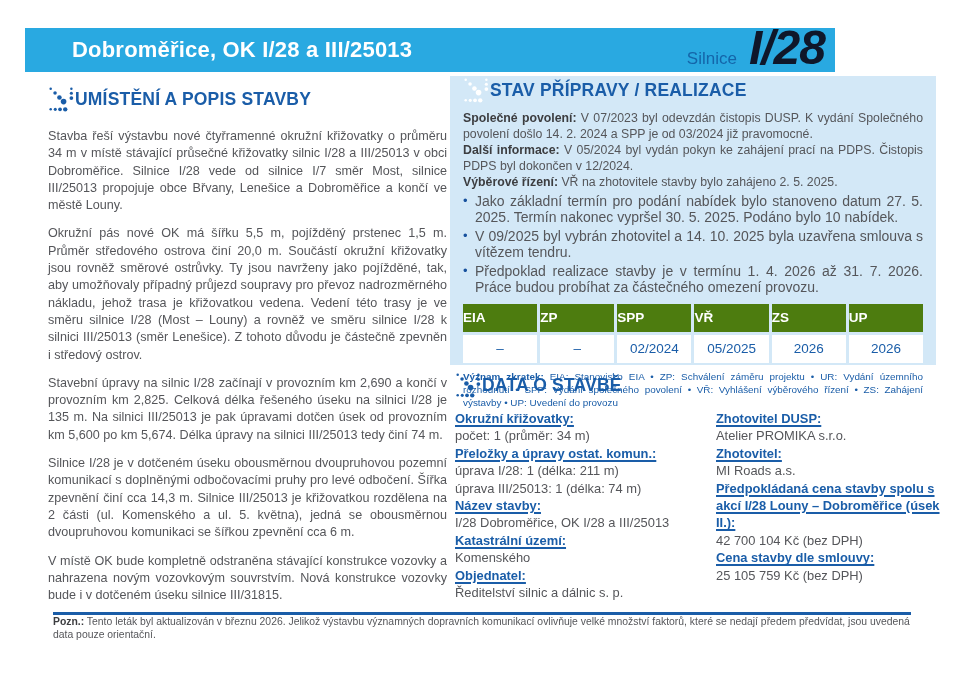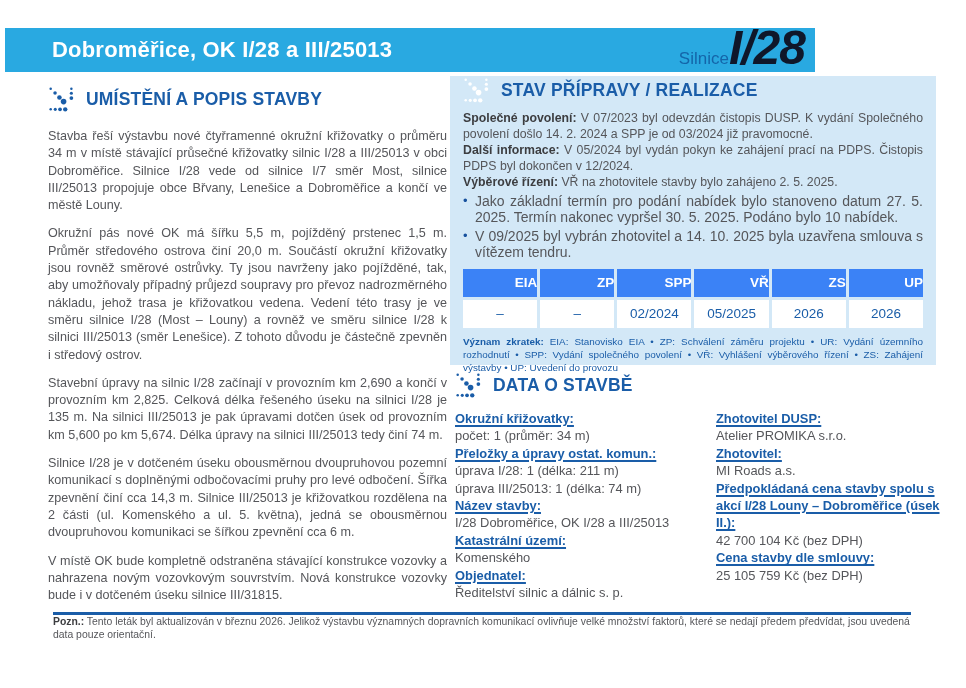--- a/index.html
+++ b/index.html
@@ -7,37 +7,37 @@
   body {
     position:relative;
     background:#ffffff;
     font-family:"Liberation Sans", sans-serif;
     color:#55565a;
     overflow:hidden;
   }
 
   
   .header-bar {
-    position:absolute; left:5px; top:28px; width:810px; height:44px;
+    position:absolute; left:25px; top:28px; width:810px; height:44px;
     background:#29a9e1;
     text-align:center;
   }
   .header-title {
     position:absolute; left:47px; top:0; height:44px; line-height:44px;
     color:#ffffff; font-size:22px; font-weight:bold; letter-spacing:.2px;
   }
   .brand {
     position:absolute; right:10px; bottom:3px;
-    display:flex; align-items:baseline; gap:0;
+    display:flex; align-items:baseline; gap:12px;
   }
   .brand-prefix { color:#1465a9; font-size:17px; font-weight:normal; }
   .brand-road   { color:#0f172a; font-size:48px; font-weight:bold; font-style:italic; line-height:40px; letter-spacing:-1px; }
 
   
-  .sec-head { display:flex; align-items:center; gap:11px; }
+  .sec-head { display:flex; align-items:center; }
   .sec-head h2 { font-size:17.5px; font-weight:bold; color:#1a5da8; letter-spacing:.2px; white-space:nowrap; }
   .dots-icon { width:27px; height:27px; flex:0 0 27px; }
   .dots-icon.blue  { color:#1a5da8; }
   .dots-icon.white { color:#ffffff; }
   .dots-icon svg circle { fill:currentColor; }
 
   
   .left-col { position:absolute; left:48px; top:86px; width:399px; }
   .left-col .paras { margin-top:15px; }
   .left-col p {
@@ -52,22 +52,22 @@
   }
   .panel .sec-head { margin-bottom:6px; }
   .entry { font-size:12.3px; line-height:16px; text-align:justify; color:#55565a; }
   .entry b { color:#3c3d40; }
   .bullets { margin-top:2px; }
   .bullet { position:relative; padding-left:12px; font-size:14px; line-height:16px; text-align:justify; color:#55565a; margin-top:3px; }
   .bullet::before { content:"•"; position:absolute; left:0; top:0; color:#17519e; font-size:13px; }
 
   .milestones { display:grid; grid-template-columns:repeat(6,1fr); gap:3px; margin-top:9px; }
   .ms-head {
-    background:#3b82f6; color:#ffffff; font-weight:bold; font-size:13.5px;
-    text-align:right; padding:6px 0 7px 0;
+    background:#4d7c0f; color:#ffffff; font-weight:bold; font-size:13.5px;
+    text-align:left; padding:6px 0 7px 0;
   }
   .ms-val {
     background:#ffffff; color:#1a5da8; font-size:13.5px;
     text-align:center; padding:6px 0 7px 0;
   }
 
   .legend { margin-top:8px; font-size:9.9px; line-height:12.8px; color:#1a5da8; text-align:justify; }
   .legend b { font-weight:bold; }
 
   
@@ -146,20 +146,21 @@
     <h2>STAV PŘÍPRAVY / REALIZACE</h2>
   </div>
 
   <div class="entry"><b>Společné povolení:</b><span> V 07/2023 byl odevzdán čistopis DUSP. K vydání Společného povolení došlo 14. 2. 2024 a SPP je od 03/2024 již pravomocné.</span></div>
   <div class="entry"><b>Další informace:</b><span> V 05/2024 byl vydán pokyn ke zahájení prací na PDPS. Čistopis PDPS byl dokončen v 12/2024.</span></div>
   <div class="entry"><b>Výběrové řízení:</b><span> VŘ na zhotovitele stavby bylo zahájeno 2. 5. 2025.</span></div>
 
   <div class="bullets">
     <div class="bullet">Jako základní termín pro podání nabídek bylo stanoveno datum 27. 5. 2025. Termín nakonec vypršel 30. 5. 2025. Podáno bylo 10 nabídek.</div>
     <div class="bullet">V 09/2025 byl vybrán zhotovitel a 14. 10. 2025 byla uzavřena smlouva s vítězem tendru.</div>
+    <div class="bullet">Předpoklad realizace stavby je v termínu 1. 4. 2026 až 31. 7. 2026. Práce budou probíhat za částečného omezení provozu.</div>
   </div>
 
   <div class="milestones">
     <div class="ms-head">EIA</div>
     <div class="ms-head">ZP</div>
     <div class="ms-head">SPP</div>
     <div class="ms-head">VŘ</div>
     <div class="ms-head">ZS</div>
     <div class="ms-head">UP</div>
     <div class="ms-val">–</div>

